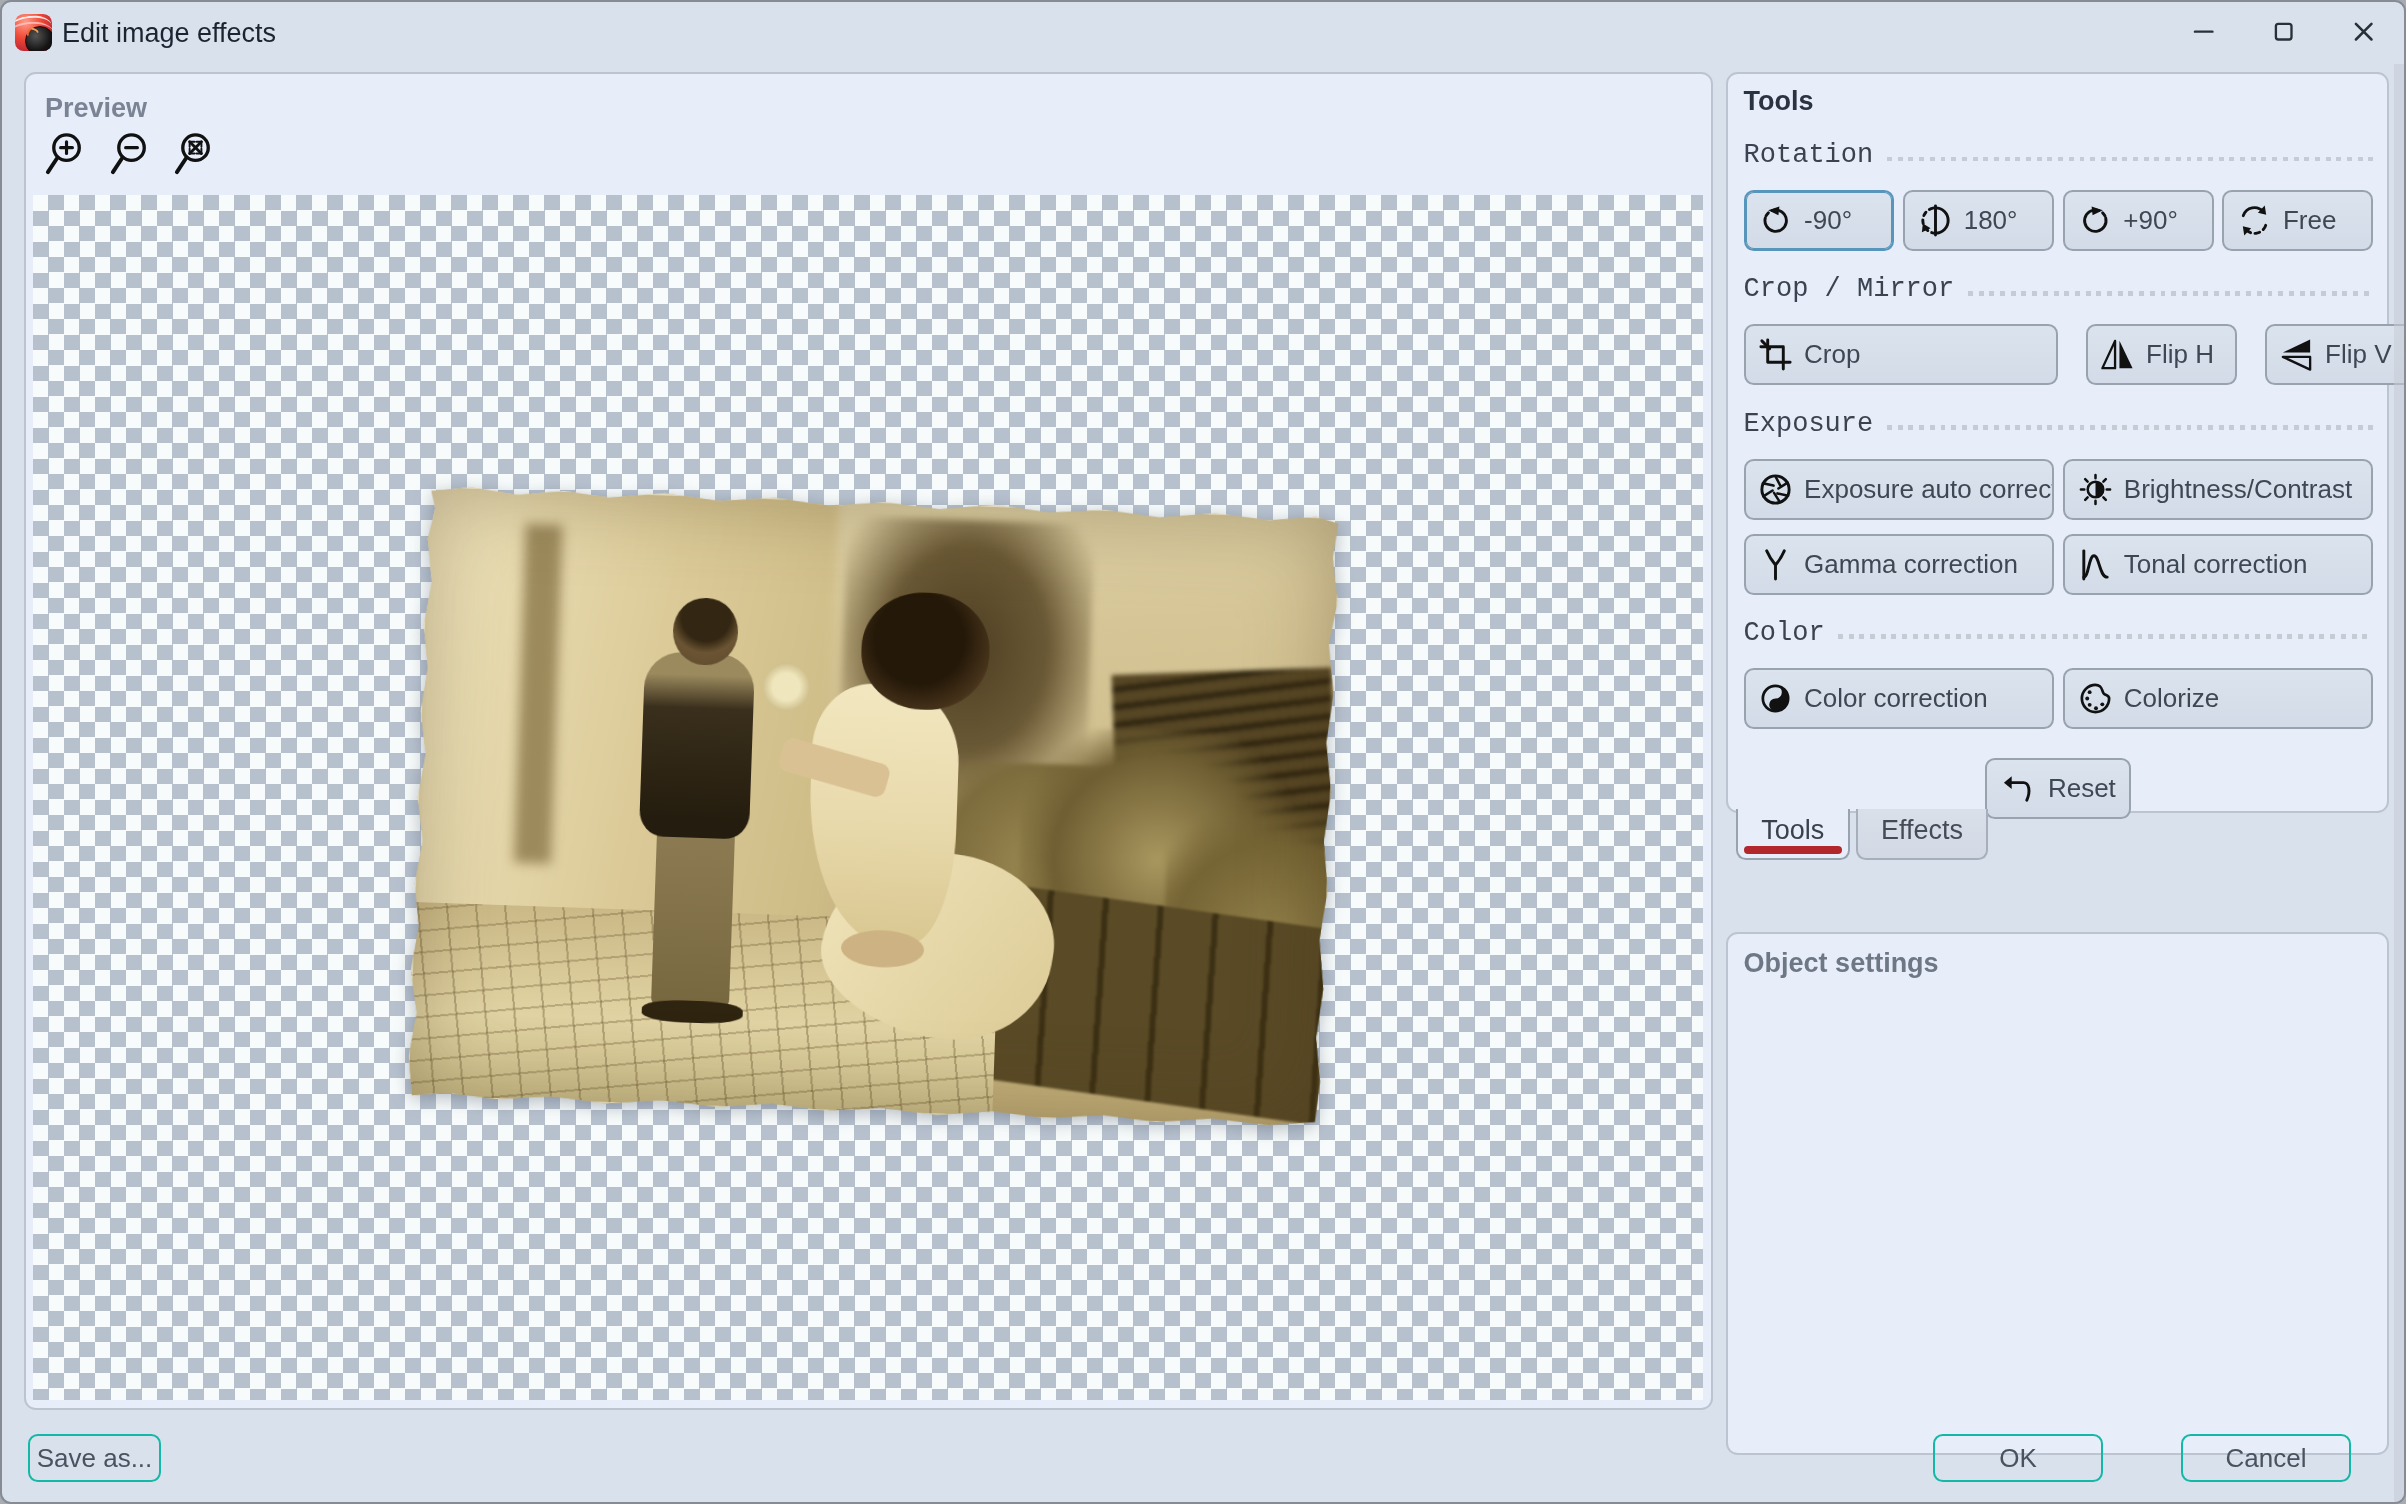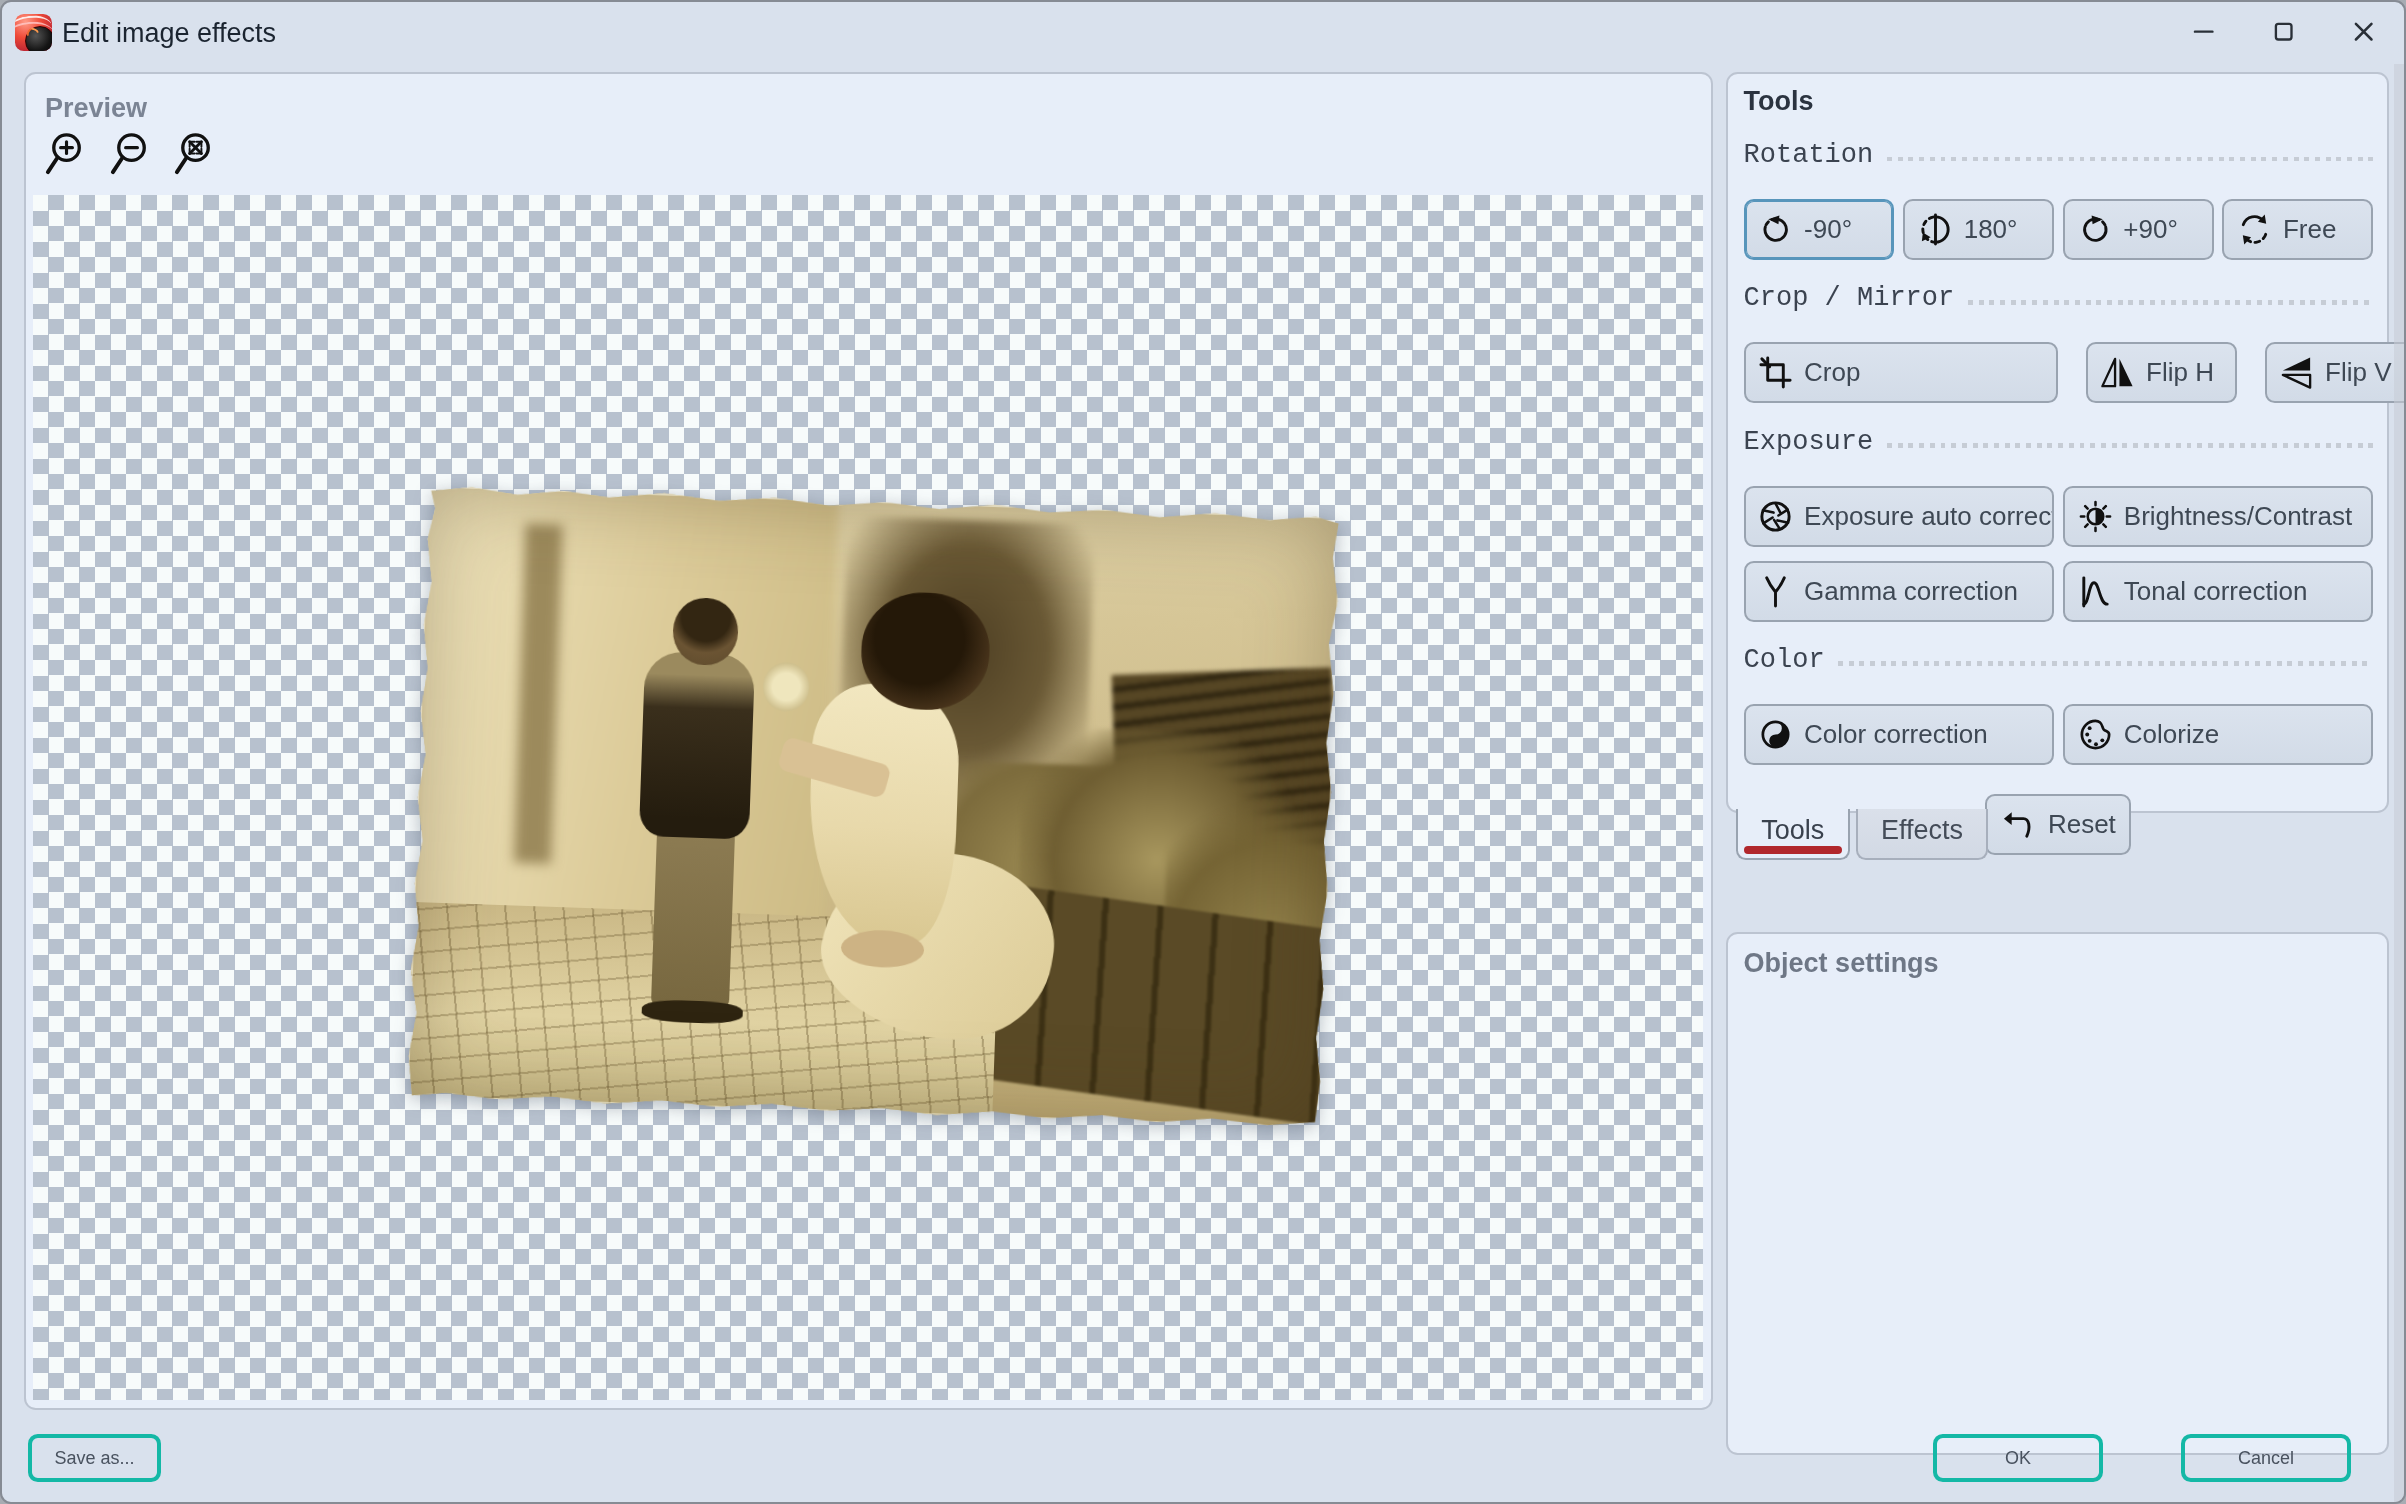--- a/index.html
+++ b/index.html
@@ -99,21 +99,21 @@
   .ph-woman-arm{left:39.5%;top:41%;width:12%;height:5.5%;border-radius:9.8px;background:#d9c194;transform:rotate(14deg);}
   .ph-woman-knee{left:47%;top:70%;width:9%;height:6%;border-radius:50%;background:#cdb384;}
   .ph-vignette{inset:0;box-shadow:inset 0 0 0 3.9px rgba(248,244,228,.55), inset 0 0 88px rgba(70,52,22,.38);}
   
   .tools-panel{left:1724px;top:70px;width:663px;height:741px;padding:11.7px 13.7px 0 15.6px;}
   .tools-title{color:var(--dark-text);}
   .section-head{display:flex;align-items:baseline;gap:13.7px;margin-top:23.4px;}
   .section-label{font-size:27px;color:#3b4350;white-space:nowrap;font-family:Liberation Mono, monospace;}
   .leader{flex:1;height:4.9px;align-self:center;margin-top:7.8px;
     background:repeating-linear-gradient(90deg,#c6ccd5 0 4.9px, transparent 4.9px 10.7px);}
-  .btn-row{display:grid;gap:8.8px;margin-top:29px;}
+  .btn-row{display:grid;gap:8.8px;margin-top:20px;}
   .rot-row{grid-template-columns:repeat(4,1fr);}
   .crop-row{grid-template-columns:314px 1fr 1fr;grid-template-columns:314px 151px 151px;gap:28px;}
   .two-col{grid-template-columns:1fr 1fr;gap:9.8px;}
   .tool-btn{height:61px;display:flex;align-items:center;gap:9.8px;padding:0 7.8px 0 11.7px;
     background:linear-gradient(180deg,var(--btn-bg-top),var(--btn-bg-bot));
     border:2px solid var(--btn-border);border-radius:9.8px;
     font-size:26px;color:var(--btn-text);white-space:nowrap;overflow:hidden;}
   .tool-btn svg{flex:0 0 auto;}
   .tool-btn.focused{border-color:var(--focus-blue);box-shadow:inset 0 0 0 1px var(--focus-blue);}
   .reset-wrap{display:flex;justify-content:center;margin-top:29px;}
@@ -122,23 +122,23 @@
   .tabs{position:absolute;left:7.8px;top:100%;margin-top:-2px;display:flex;gap:5.9px;}
   .tab{position:relative;height:51px;padding:5.9px 23.4px 13.7px;border:2px solid var(--btn-border);
     border-top:none;border-radius:0 0 9.8px 9.8px;font-size:27px;color:#39414d;}
   .tab.active{background:var(--panel-bg);}
   .tab.inactive{background:linear-gradient(180deg,#dae0ea,#d2d9e4);border-color:#a7afbc;color:#444c58;}
   .tab .red-bar{position:absolute;left:5.9px;right:5.9px;bottom:3.9px;height:7.8px;border-radius:4.9px;background:var(--accent-red);}
   
   .object-panel{left:1724px;top:886px;width:663px;height:523px;padding:13.7px 15.6px;margin-top:44px;}
   .object-title{color:#6e7786;}
   
-  .footer-btn{position:absolute;height:48px;border:4px solid #14b8a6;border-radius:9.8px;
+  .footer-btn{position:absolute;height:48px;border:2px solid #14b8a6;border-radius:9.8px;
     background:transparent;display:flex;align-items:center;justify-content:center;
-    font-size:18px;color:#49525f;}
+    font-size:26px;color:#49525f;}
   .save-as{left:26px;top:1432px;width:133px;}
   .ok{left:1931px;top:1432px;width:170px;}
   .cancel{left:2179px;top:1432px;width:170px;}
   
   .right-strip{position:absolute;right:0;top:62px;bottom:0;width:9.8px;background:#c6ccd5;opacity:.55;}
   svg{stroke-linecap:round;stroke-linejoin:round;}
 </style>
 </head>
 <body>
 

